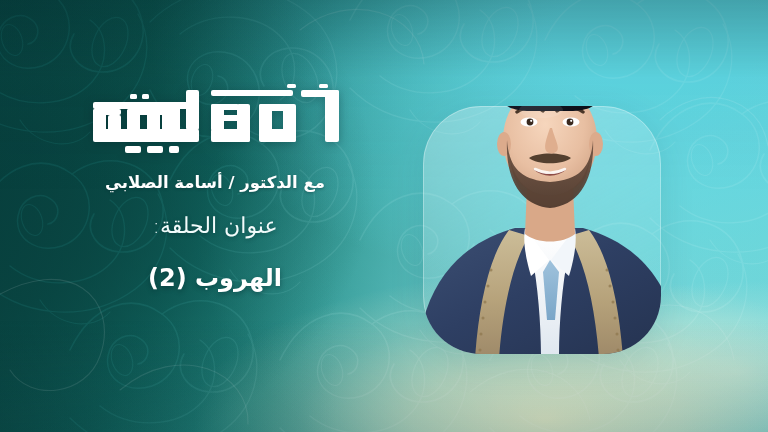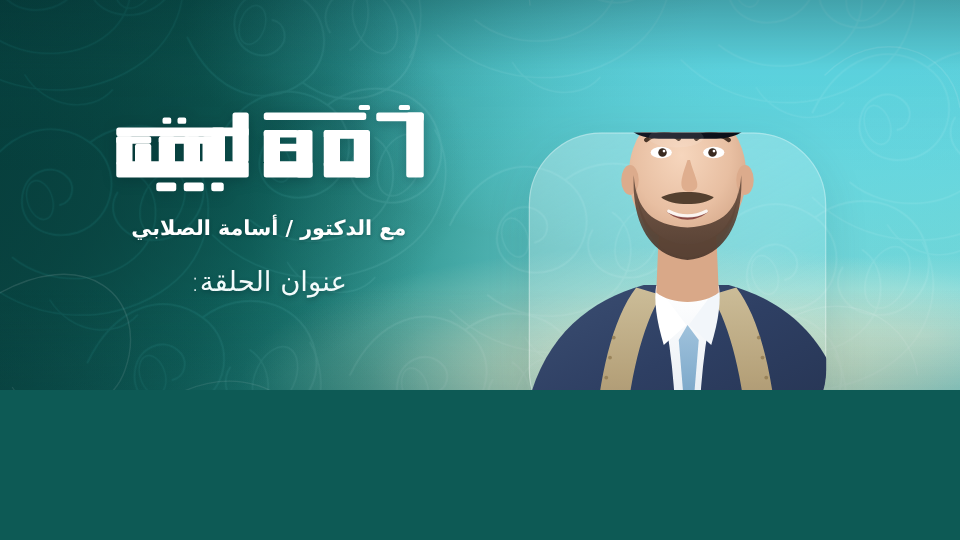--- a/index.html
+++ b/index.html
@@ -3,21 +3,21 @@
 <meta charset="utf-8">
 <title>Rouh Al-Hayat</title>
 <style>
   html,body{margin:0;padding:0;}
   body{
     width:768px;height:432px;overflow:hidden;
     font-family:"DejaVu Sans","Liberation Sans",sans-serif;
     background:#0d5a55;
   }
   #stage{
-    position:relative;width:768px;height:312px;overflow:hidden;
+    position:relative;width:768px;height:432px;overflow:hidden;
     background:#0d5a55;
   }
 
   
   .bg-base{
     position:absolute;inset:0;
     background:
       radial-gradient(115% 105% at 86% 8%,  #5fd8e4 0%, #5fd8e4 12%, rgba(95,216,228,0) 58%),
       radial-gradient(120% 120% at 100% 55%, #6fd6d8 0%, rgba(111,214,216,0) 62%),
       linear-gradient(118deg,#0b514e 0%, #0e5b55 16%, #14706a 32%, #2b8f89 48%, #54b3b4 63%, #7fcdd2 77%, #6fd2dd 90%, #62d4e2 100%);
@@ -328,15 +328,16 @@
           <rect x="43" y="10" width="7" height="5" rx="1.5"></rect>
           <rect x="55" y="10" width="7" height="5" rx="1.5"></rect>
         </g>
       </svg>
     </div>
 
     <div class="host">مع الدكتور / أسامة الصلابي</div>
 
     <div class="ep-label">عنوان الحلقة:</div>
 
+    <div class="ep-title">الهروب (2)</div>
   </div>
 
 </div>
 
 </body></html>

